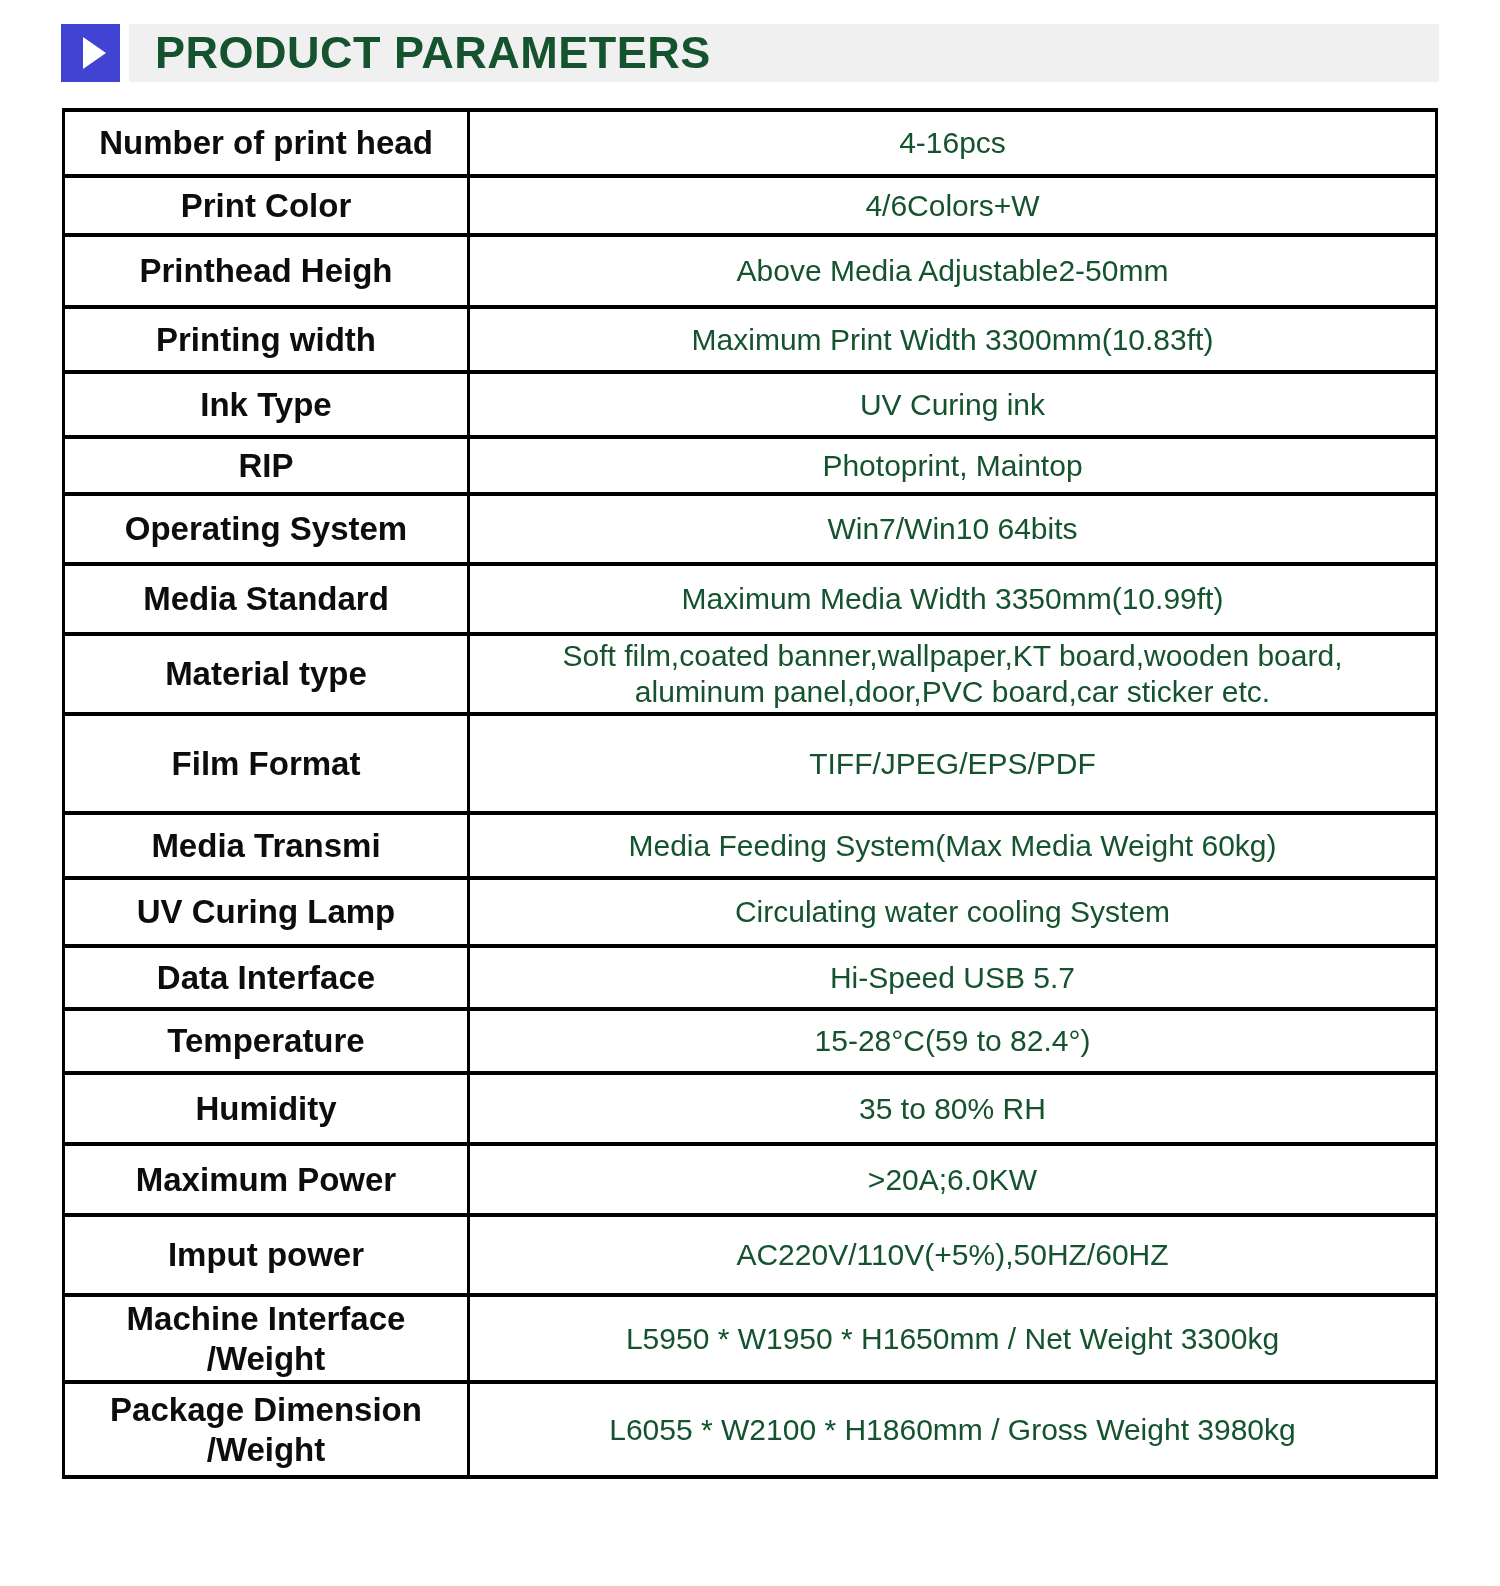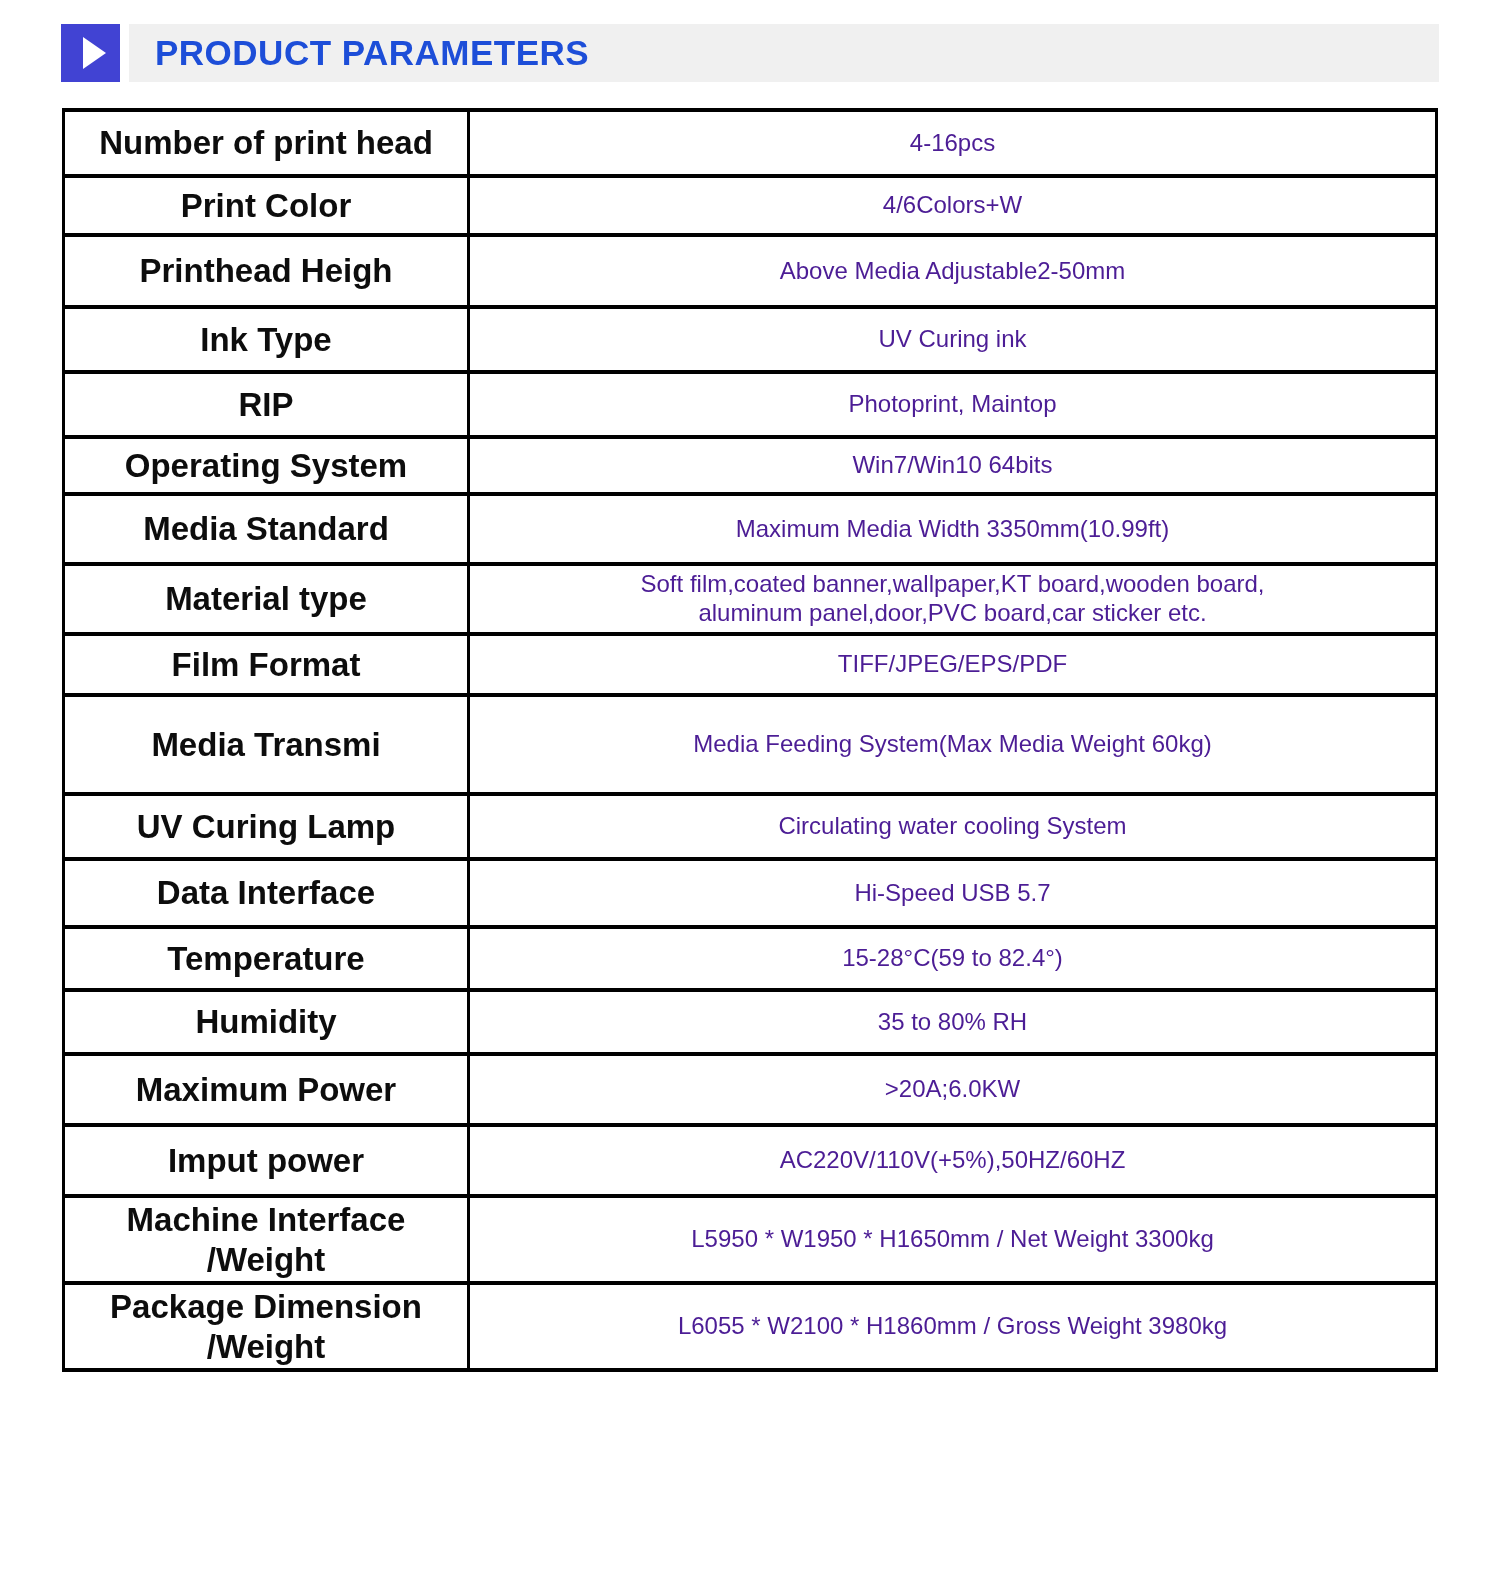--- a/index.html
+++ b/index.html
@@ -37,23 +37,23 @@
     margin-left: 7px;
   }
   .title-bar {
     flex: 1;
     background: #f0f0f0;
     display: flex;
     align-items: center;
     padding-left: 26px;
   }
   .title-text {
-    font-size: 35px;
+    font-size: 45px;
     font-weight: 700;
-    color: #1d4ed8;
+    color: #14532d;
     letter-spacing: 0.5px;
     white-space: nowrap;
   }
 
   
   table.params {
     margin: 26px 0 0 62px;
     width: 1373px;
     border-collapse: collapse;
     table-layout: fixed;
@@ -70,23 +70,23 @@
     white-space: pre-line;
     line-height: 1.2;
     padding: 2px 8px;
   }
   .params th {
     font-size: 33px;
     font-weight: 700;
     color: #0d0d0d;
   }
   .params td {
-    font-size: 24px;
+    font-size: 30px;
     font-weight: 400;
-    color: #4c1d95;
+    color: #14532d;
   }
   
   .params tr:nth-child(1)  { height: 66px; }
   .params tr:nth-child(2)  { height: 59px; }
   .params tr:nth-child(3)  { height: 72px; }
   .params tr:nth-child(4)  { height: 65px; }
   .params tr:nth-child(5)  { height: 65px; }
   .params tr:nth-child(6)  { height: 57px; }
   .params tr:nth-child(7)  { height: 70px; }
   .params tr:nth-child(8)  { height: 70px; }
@@ -129,20 +129,24 @@
       </tr>
       <tr>
         <th>Print Color</th>
         <td>4/6Colors+W</td>
       </tr>
       <tr>
         <th>Printhead Heigh</th>
         <td>Above Media Adjustable2-50mm</td>
       </tr>
       <tr>
+        <th>Printing width</th>
+        <td>Maximum Print Width 3300mm(10.83ft)</td>
+      </tr>
+      <tr>
         <th>Ink Type</th>
         <td>UV Curing ink</td>
       </tr>
       <tr>
         <th>RIP</th>
         <td>Photoprint, Maintop</td>
       </tr>
       <tr>
         <th>Operating System</th>
         <td>Win7/Win10 64bits</td>

